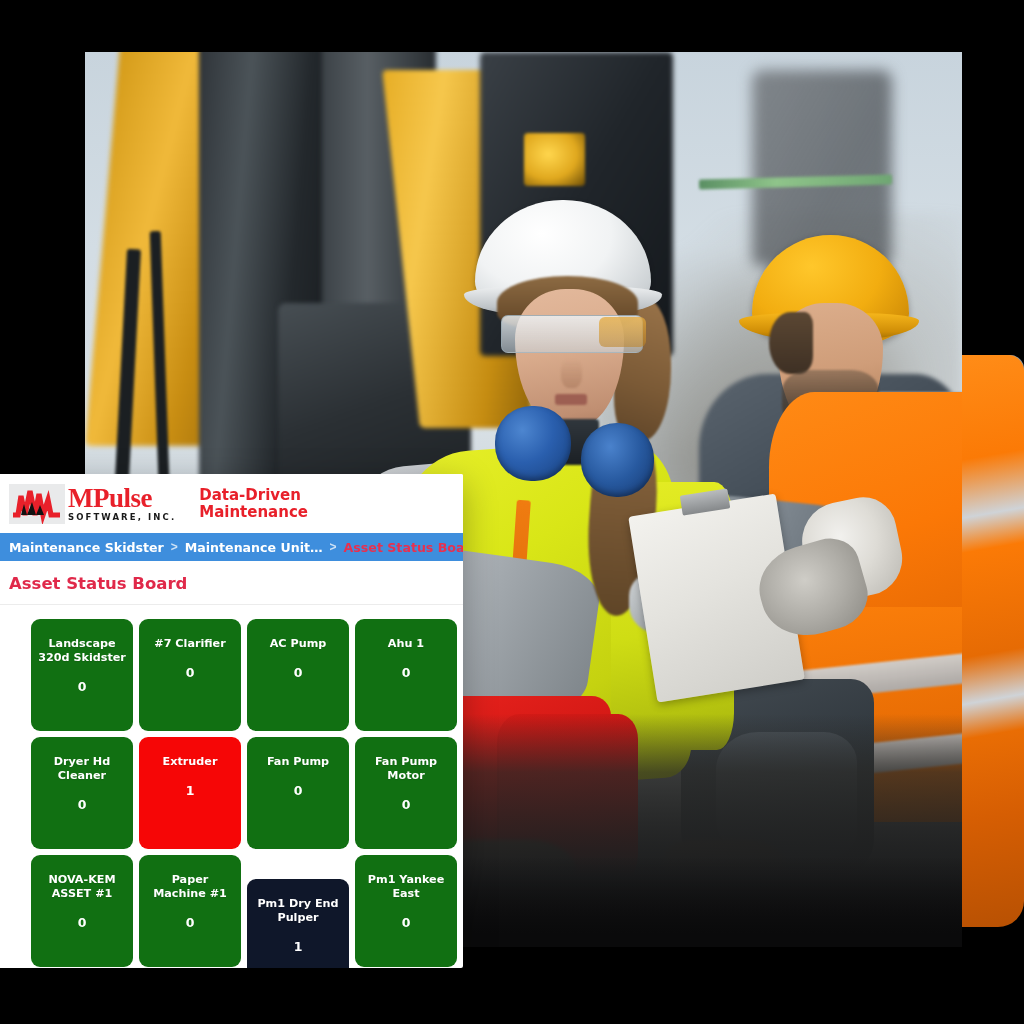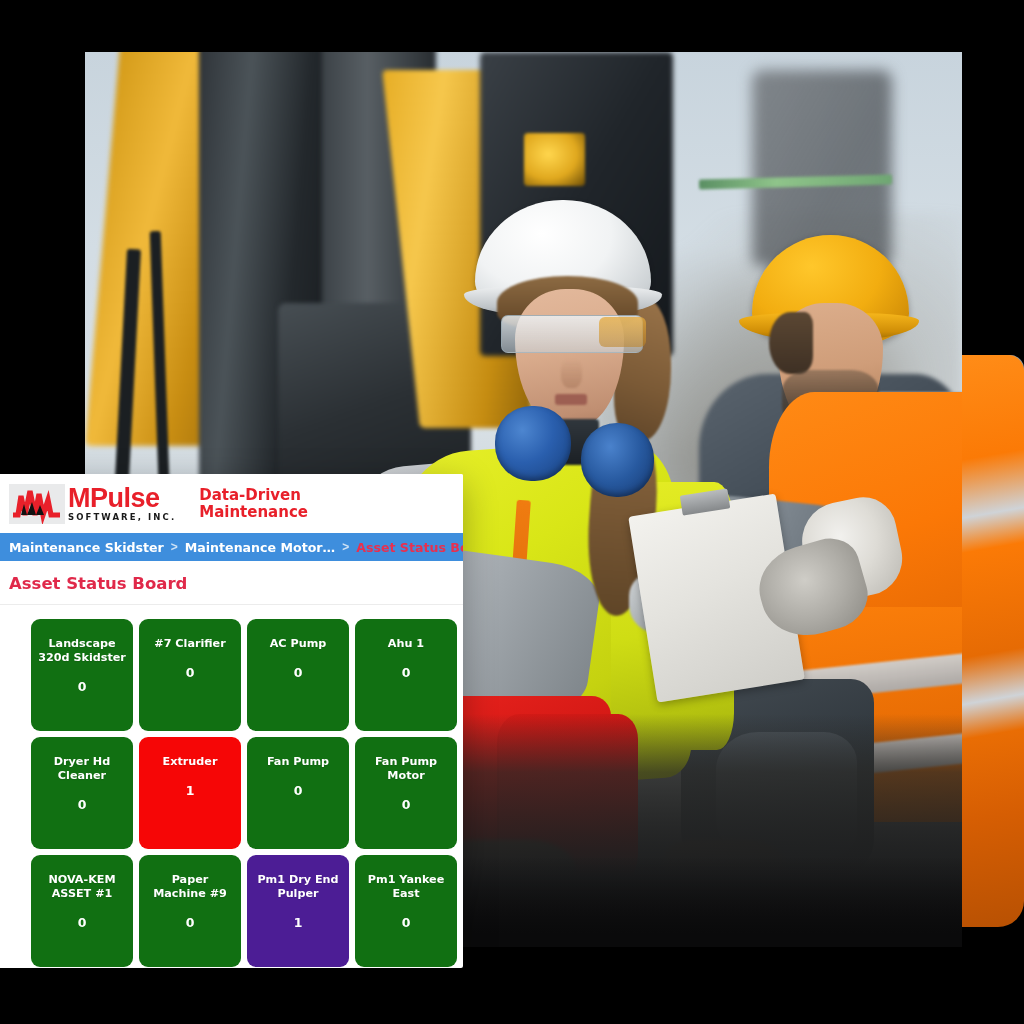--- a/index.html
+++ b/index.html
@@ -548,21 +548,21 @@
   .logo-mark svg { display: block; width: 100%; height: 100%; }
   .logo-words {
     margin-left: 3px;
     line-height: 1;
   }
   .logo-mpulse {
     font-size: 27px;
     font-weight: 800;
     color: #e8202a;
     letter-spacing: -.5px;
-    font-family: Liberation Sans, sans-serif;
+    font-family: Liberation Serif, serif;
   }
   .logo-sub {
     font-size: 8.5px;
     font-weight: 700;
     color: #1a1a1a;
     letter-spacing: 2.1px;
     margin-top: 1px;
     font-family: "DejaVu Sans", sans-serif;
   }
   .logo-tag {
@@ -625,21 +625,21 @@
     flex-direction: column;
     align-items: center;
     justify-content: flex-start;
     padding-top: 18px;
     color: #ffffff;
     text-align: center;
     overflow: hidden;
   }
   .tile.green { background: #117012; }
   .tile.red   { background: #f60606; }
-  .tile.grey  { background: #4c1d95; }
+  .tile.grey  { background: #0f172a; margin-top: 24px; }
   .tile-label {
     font-size: 11.2px;
     font-weight: 800;
     line-height: 1.24;
     padding: 0 5px;
     font-family: "DejaVu Sans", sans-serif;
     text-shadow: 0 1px 1px rgba(0,0,0,.12);
   }
   .tile-count {
     margin-top: 14px;
@@ -743,21 +743,21 @@
       </div>
       <div class="logo-tag">
         <div>Data-Driven</div>
         <div>Maintenance</div>
       </div>
     </div>
 
     <div class="crumb-bar">
       <span class="crumb">Maintenance Skidster</span>
       <span class="crumb-sep">&gt;</span>
-      <span class="crumb">Maintenance Motor…</span>
+      <span class="crumb">Maintenance Unit…</span>
       <span class="crumb-sep">&gt;</span>
       <span class="crumb active">Asset Status Board</span>
     </div>
 
     <div class="page-title-wrap">
       <span class="page-title">Asset Status Board</span>
     </div>
 
     <div class="tile-grid">
 
@@ -793,21 +793,21 @@
       <div class="tile green">
         <div class="tile-label">Fan Pump Motor</div>
         <div class="tile-count">0</div>
       </div>
 
       <div class="tile green">
         <div class="tile-label">NOVA-KEM ASSET #1</div>
         <div class="tile-count">0</div>
       </div>
       <div class="tile green">
-        <div class="tile-label">Paper Machine #9</div>
+        <div class="tile-label">Paper Machine #1</div>
         <div class="tile-count">0</div>
       </div>
       <div class="tile grey">
         <div class="tile-label">Pm1 Dry End Pulper</div>
         <div class="tile-count">1</div>
       </div>
       <div class="tile green">
         <div class="tile-label">Pm1 Yankee East</div>
         <div class="tile-count">0</div>
       </div>

